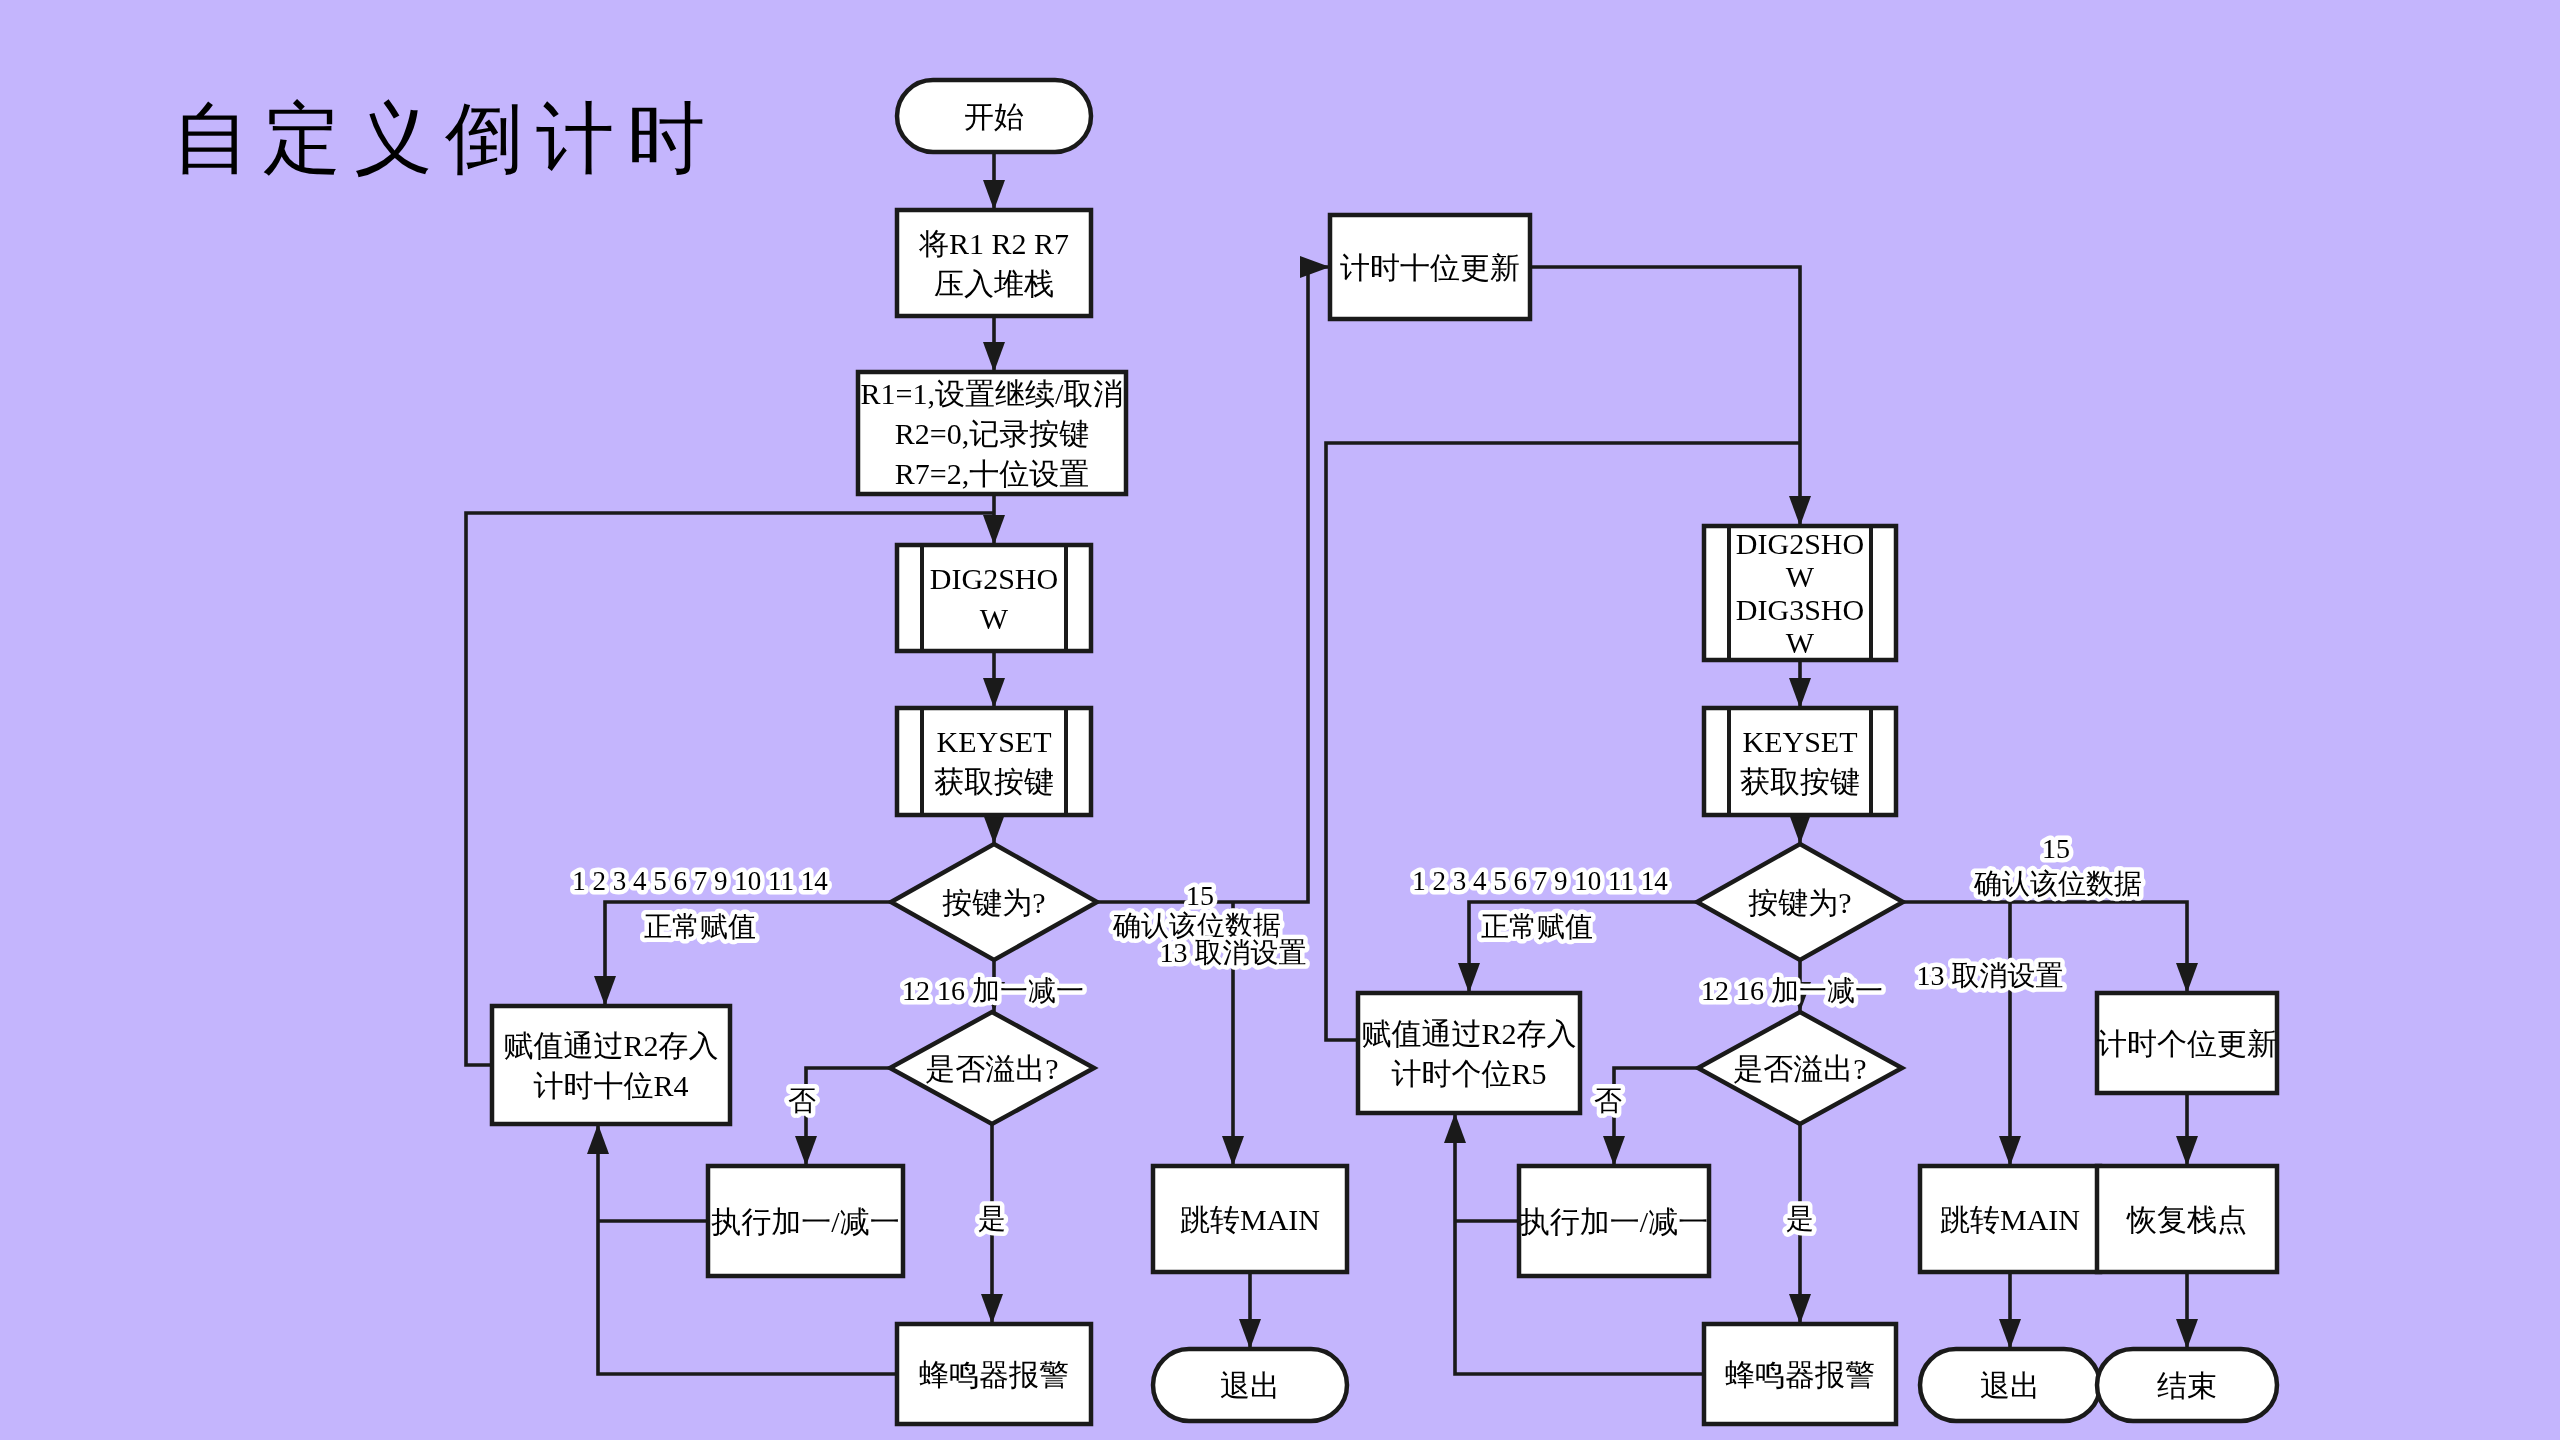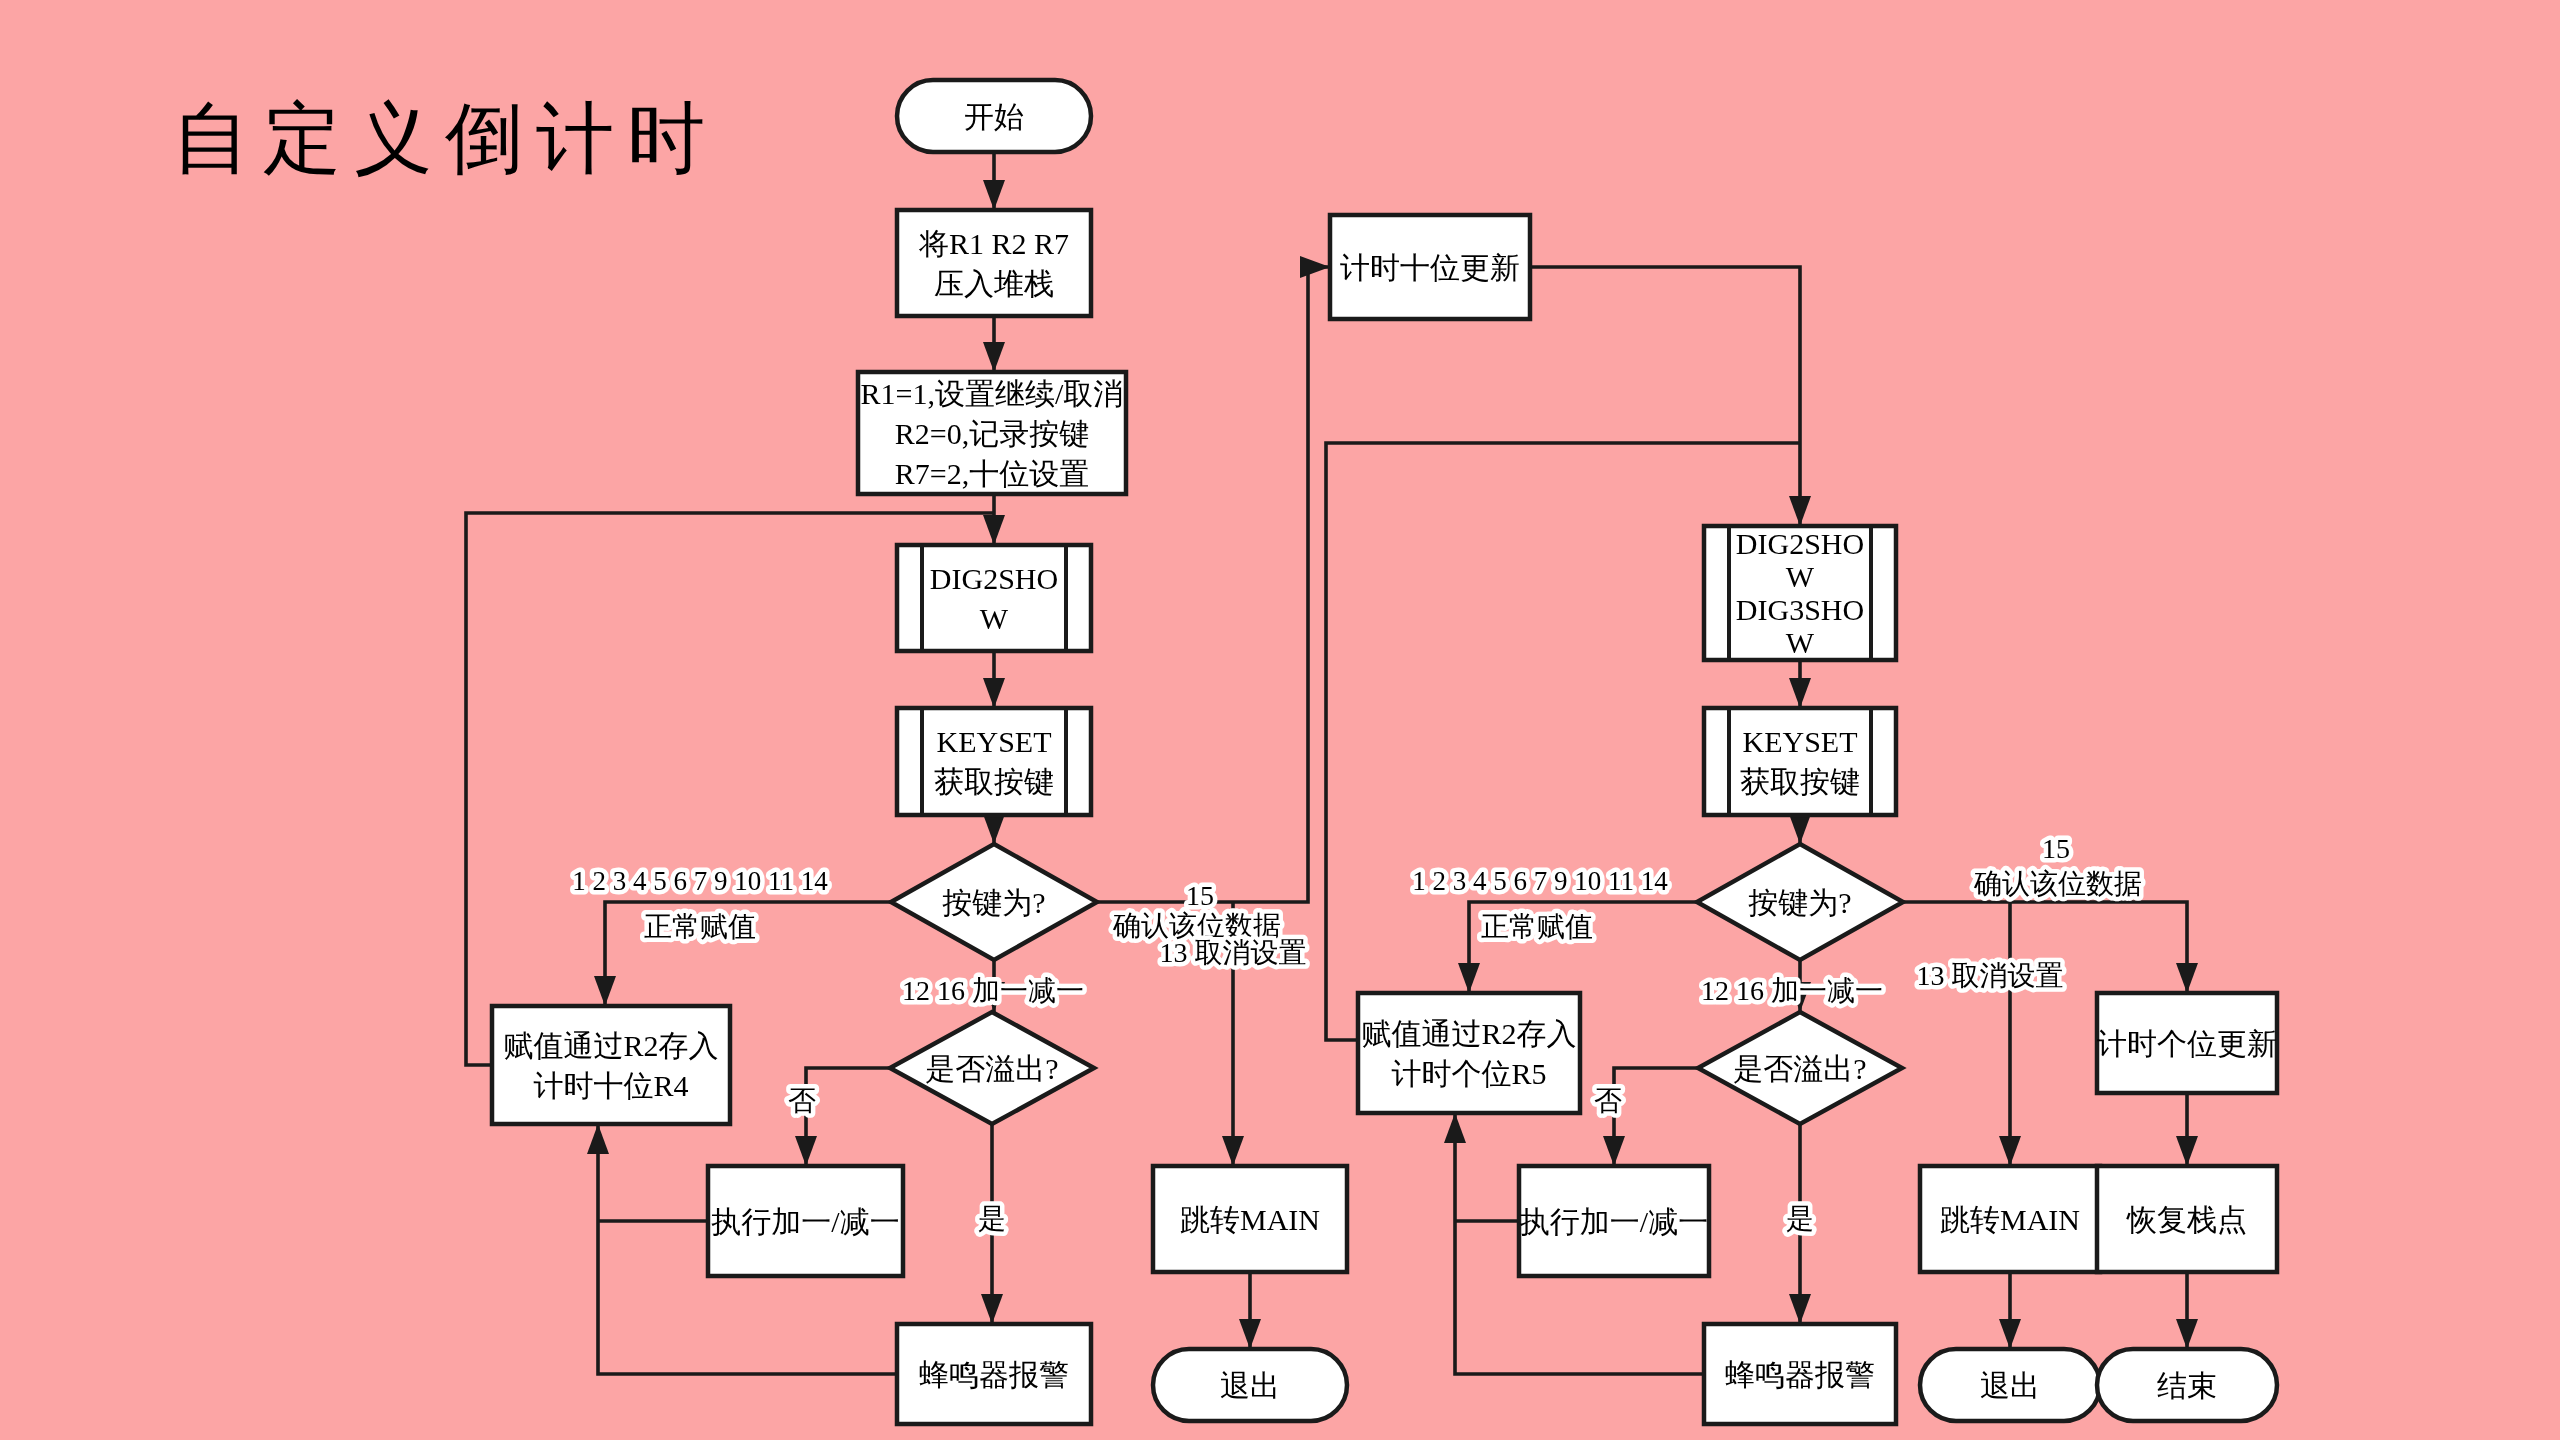--- a/index.html
+++ b/index.html
@@ -1,16 +1,16 @@
 <!DOCTYPE html>
 <html><head>
 <meta charset="utf-8">
 <style>
   html,body{margin:0;padding:0;background:#ffffff;}
-  #stage{position:relative;width:2560px;height:1440px;background:#fca5a5;overflow:hidden;}
+  #stage{position:relative;width:2560px;height:1440px;background:#c4b5fd;overflow:hidden;}
   svg{position:absolute;left:0;top:0;}
   .node-shape{fill:#ffffff;stroke:#1a1a1a;stroke-width:4.5;}
   .inner-bar{stroke:#1a1a1a;stroke-width:4;}
   .edge{fill:none;stroke:#1a1a1a;stroke-width:3.6;}
   .arrowhead{fill:#1a1a1a;stroke:none;}
   .node-text{font-family:"Liberation Serif","DejaVu Serif",serif;font-size:30px;fill:#000000;text-anchor:middle;}
   .flow-label{font-family:"Liberation Serif","DejaVu Serif",serif;font-size:28px;fill:#000000;text-anchor:middle;
               paint-order:stroke;stroke:#ffffff;stroke-width:9px;stroke-linejoin:round;}
   .page-title{font-family:"Liberation Sans","DejaVu Sans",sans-serif;font-size:78px;letter-spacing:13px;fill:#000000;}
 </style>

